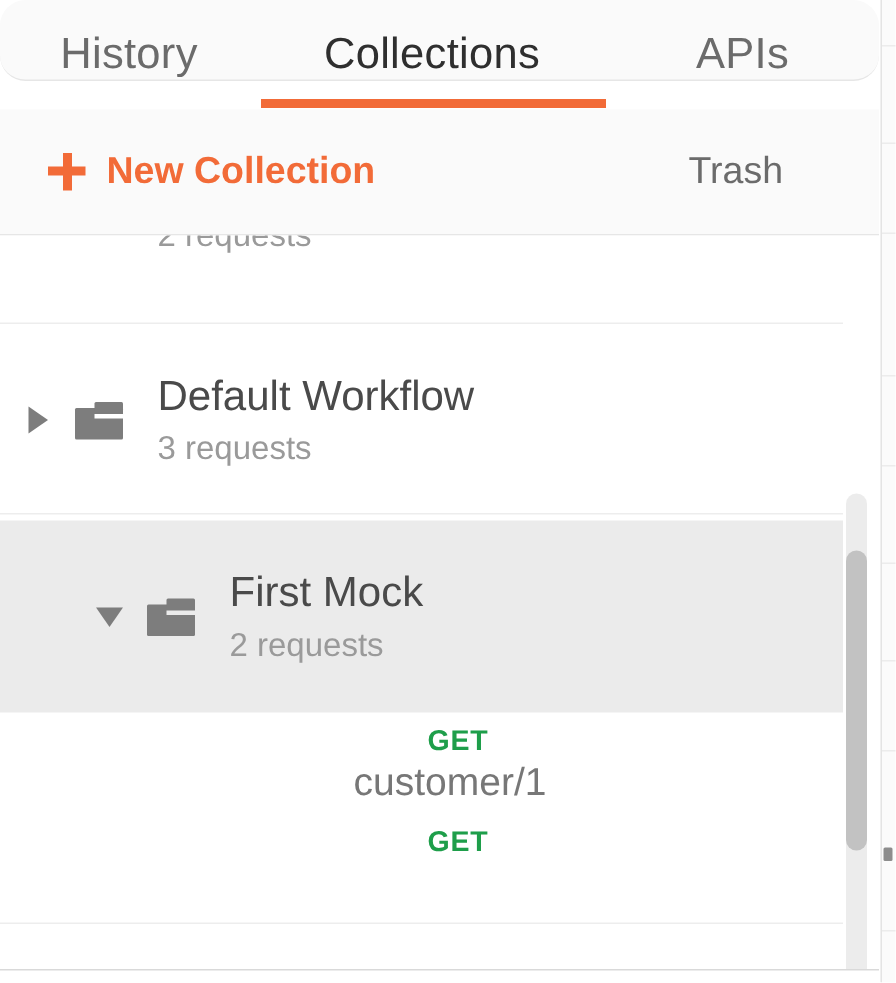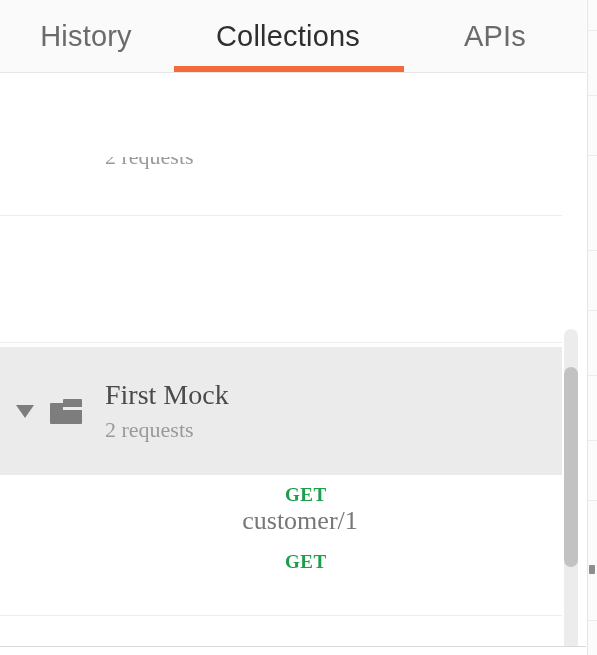--- a/index.html
+++ b/index.html
@@ -61,24 +61,25 @@
     background: #ffffff;
     overflow: hidden;
   }
 
   
   .tabbar {
     position: absolute;
     left: 0;
     top: 0;
     width: 586px;
-    height: 73px;
+    height: 54px;
     background: #fafafa;
     border-bottom: 1px solid #e6e6e6;
     box-sizing: border-box;
+    border-radius: 17px;
   }
   .tab {
     position: absolute;
     top: 0;
     height: 72px;
     display: flex;
     align-items: center;
     justify-content: center;
     font-size: 29px;
     color: #6b6b6b;
@@ -158,39 +159,38 @@
   .list-viewport {
     position: absolute;
     left: 0;
     top: 157px;
     width: 586px;
     height: 490px;
     background: #ffffff;
     overflow: hidden;
     border-bottom: 1px solid #d9d9d9;
     box-sizing: border-box;
-    font-family: Liberation Serif, serif;
   }
 
   .row {
     position: absolute;
     left: 0;
     width: 562px;
     box-sizing: border-box;
   }
 
   
   .collection-row {
     display: flex;
     align-items: center;
     height: 128px;
     cursor: pointer;
     user-select: none;
   }
-  .collection-row.selected { background: #ebebeb; }
+  .collection-row.selected { background: #ebebeb; padding-left: 48px; }
 
   .disclosure {
     width: 50px;
     display: flex;
     justify-content: center;
     align-items: center;
     flex: 0 0 auto;
   }
   .caret {
     width: 0;
@@ -350,42 +350,65 @@
 
   <div class="sidebar">
 
     <div class="tabbar">
       <div class="tab tab-history">History</div>
       <div class="tab tab-apis">APIs</div>
       <div class="tab tab-collections">Collections</div>
       <div class="tab-underline"></div>
     </div>
 
+    <div class="toolbar">
+      <div class="new-collection">
+        <span class="plus-icon"></span>
+        <span>New Collection</span>
+      </div>
+      <div class="trash-link">
+        <span>Trash</span>
+      </div>
+    </div>
 
     <div class="list-viewport">
 
       <div class="clipped-row">
         <span class="collection-meta">2 requests</span>
       </div>
 
       <div class="divider" style="top:58px"></div>
 
-
-      <div class="divider" style="top:185px"></div>
-
-      <div class="row collection-row selected" style="top:190px">
+      <div class="row collection-row" style="top:59px">
         <span class="disclosure">
-          <span class="caret expanded"></span>
+          <span class="caret collapsed"></span>
         </span>
         <span class="folder-icon">
           <span class="body"></span>
           <span class="tab-flap"></span>
           <span class="notch"></span>
         </span>
         <span class="collection-text">
+          <span class="collection-name">Default Workflow</span>
+          <span class="collection-meta">3 requests</span>
+        </span>
+      </div>
+
+      <div class="divider" style="top:185px"></div>
+
+      <div class="row collection-row selected" style="top:190px">
+        <span class="disclosure">
+          <span class="caret expanded"></span>
+        </span>
+        <span class="folder-icon">
+          <span class="body"></span>
+          <span class="tab-flap"></span>
+          <span class="notch"></span>
+        </span>
+        <span class="collection-text">
           <span class="collection-name">First Mock</span>
           <span class="collection-meta">2 requests</span>
         </span>
       </div>
 
       <div class="row request-row" style="top:327px">
         <span class="request-method">GET</span>
         <span class="request-name">customer/1</span>
       </div>
 

